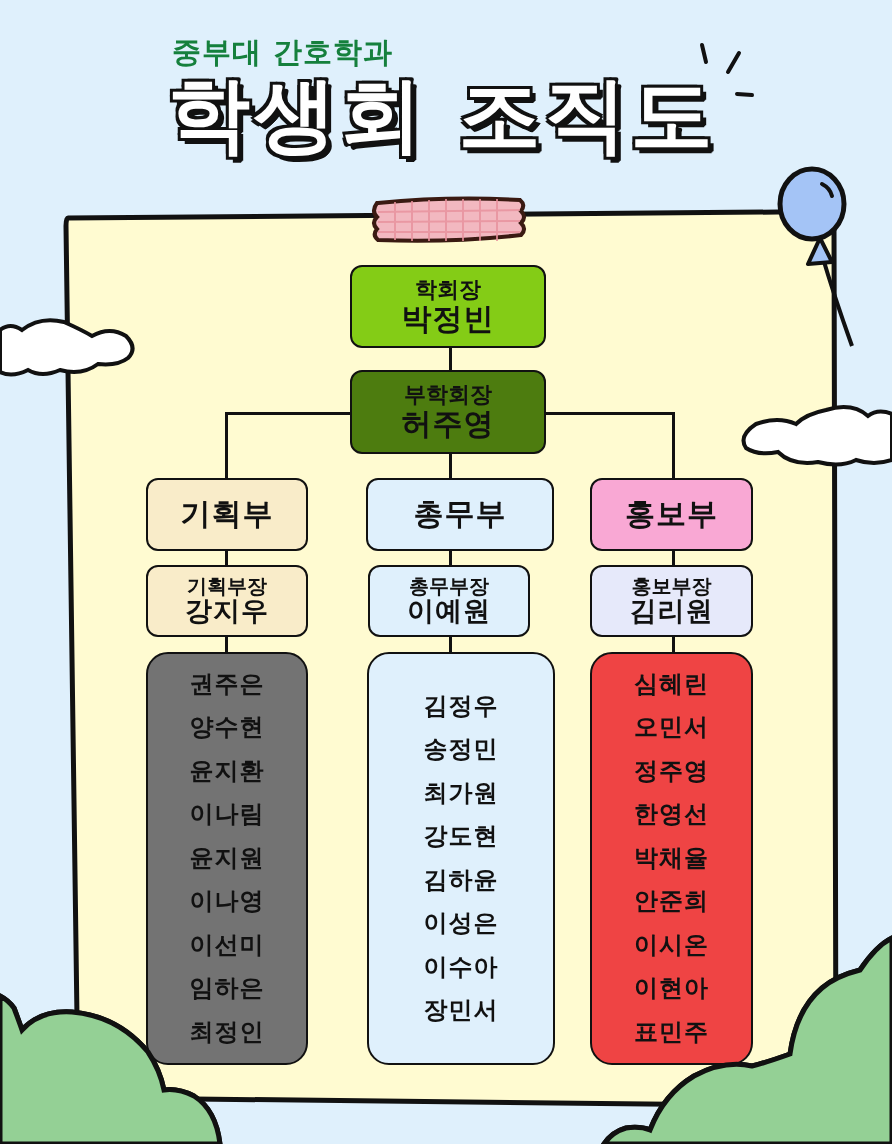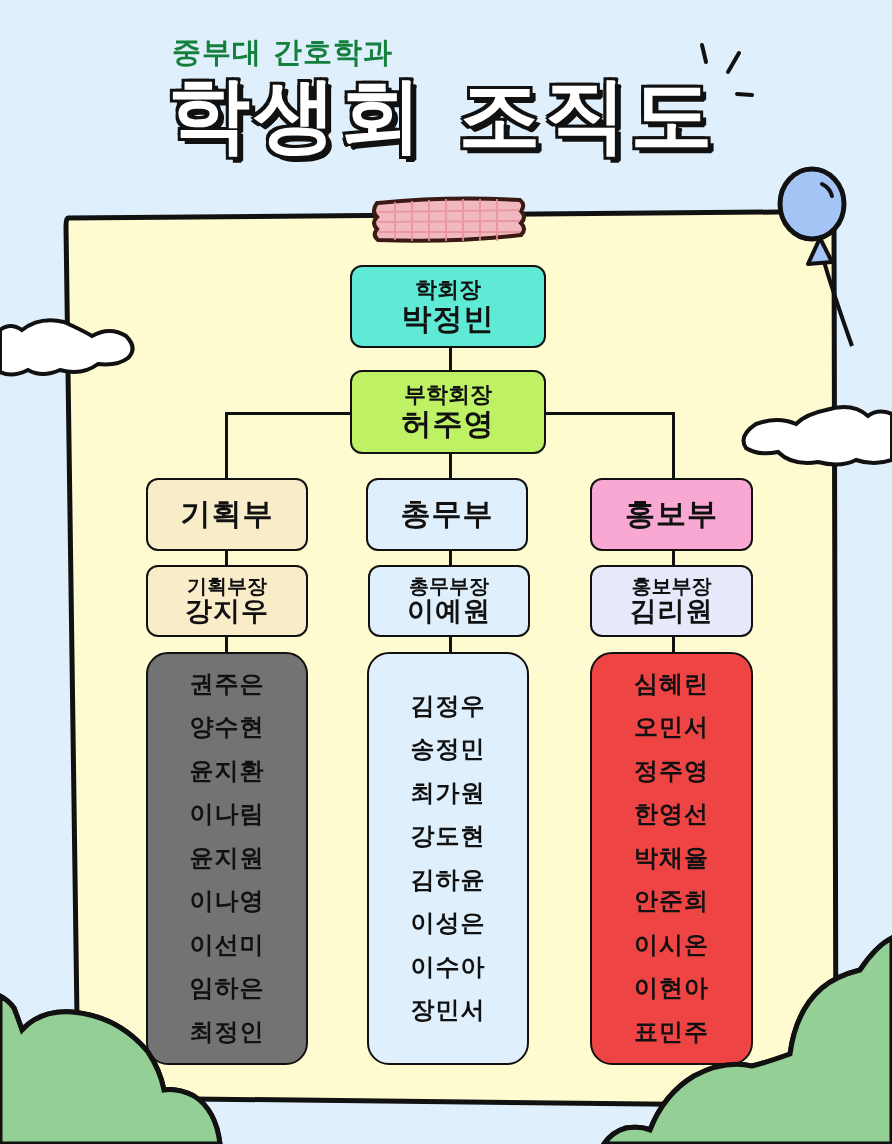--- a/index.html
+++ b/index.html
@@ -96,26 +96,26 @@
 <div class="line" style="left:225px; top:412px; width:3px; height:68px;"></div>
 <div class="line" style="left:449px; top:452px; width:3px; height:28px;"></div>
 <div class="line" style="left:672px; top:412px; width:3px; height:68px;"></div>
 <div class="line" style="left:225px; top:548px; width:3px; height:18px;"></div>
 <div class="line" style="left:449px; top:548px; width:3px; height:18px;"></div>
 <div class="line" style="left:672px; top:548px; width:3px; height:18px;"></div>
 <div class="line" style="left:225px; top:636px; width:3px; height:18px;"></div>
 <div class="line" style="left:449px; top:636px; width:3px; height:18px;"></div>
 <div class="line" style="left:672px; top:636px; width:3px; height:18px;"></div>
 
-<div class="box" style="left:350px; top:265px; width:196px; height:83px; background:#5eead4;">
+<div class="box" style="left:350px; top:265px; width:196px; height:83px; background:#84cc16;">
   <div class="role">학회장</div>
   <div class="name">박정빈</div>
 </div>
 
-<div class="box" style="left:350px; top:370px; width:196px; height:84px; background:#bef264;">
+<div class="box" style="left:350px; top:370px; width:196px; height:84px; background:#4d7c0f;">
   <div class="role">부학회장</div>
   <div class="name">허주영</div>
 </div>
 
 <div class="box" style="left:146px; top:478px; width:162px; height:73px; background:#f9ecc9;">
   <div class="dept-label">기획부</div>
 </div>
 <div class="box small" style="left:146px; top:565px; width:162px; height:72px; background:#f9ecc9;">
   <div class="role">기획부장</div>
   <div class="name">강지우</div>
@@ -125,28 +125,28 @@
   <div class="member">양수현</div>
   <div class="member">윤지환</div>
   <div class="member">이나림</div>
   <div class="member">윤지원</div>
   <div class="member">이나영</div>
   <div class="member">이선미</div>
   <div class="member">임하은</div>
   <div class="member">최정인</div>
 </div>
 
-<div class="box" style="left:366px; top:478px; width:162px; height:73px; background:#dff0fc;">
+<div class="box" style="left:366px; top:478px; width:188px; height:73px; background:#dff0fc;">
   <div class="dept-label">총무부</div>
 </div>
 <div class="box small" style="left:368px; top:565px; width:162px; height:72px; background:#dff0fc;">
   <div class="role">총무부장</div>
   <div class="name">이예원</div>
 </div>
-<div class="members" style="left:367px; top:652px; width:162px; height:413px; background:#dff0fc;">
+<div class="members" style="left:367px; top:652px; width:188px; height:413px; background:#dff0fc;">
   <div class="member">김정우</div>
   <div class="member">송정민</div>
   <div class="member">최가원</div>
   <div class="member">강도현</div>
   <div class="member">김하윤</div>
   <div class="member">이성은</div>
   <div class="member">이수아</div>
   <div class="member">장민서</div>
 </div>
 

